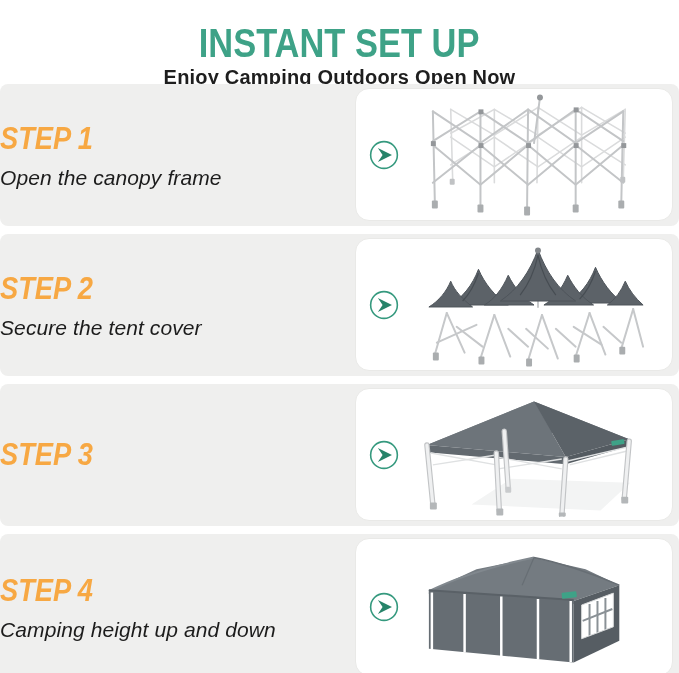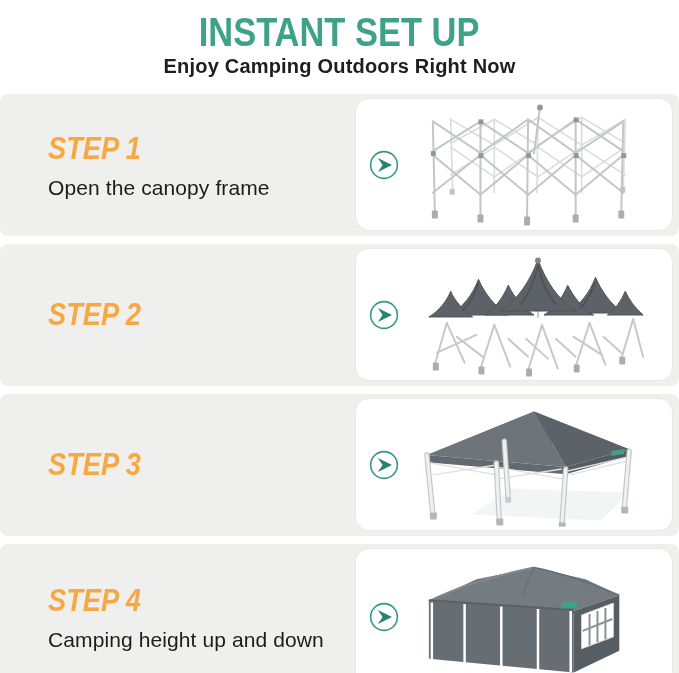--- a/index.html
+++ b/index.html
@@ -2,21 +2,21 @@
 <html><head>
 <meta charset="utf-8">
 <style>
   * { box-sizing: border-box; margin: 0; padding: 0; }
   html, body { width: 679px; height: 673px; }
   body {
     background: #ffffff;
     font-family: "Liberation Sans", sans-serif;
     overflow: hidden;
   }
-  .header { height: 94px; text-align: center; padding-top: 10px; }
+  .header { height: 84px; text-align: center; padding-top: 21px; }
   .title {
     display: inline-block;
     font-size: 41px;
     line-height: 44px;
     font-weight: 800;
     color: #3EA287;
     letter-spacing: 0px;
     transform: scaleX(0.84);
     transform-origin: center top;
     white-space: nowrap;
@@ -31,36 +31,37 @@
   .row {
     position: relative;
     height: 142px;
     background: #EFEFEE;
     border-radius: 8px;
     margin-bottom: 8px;
     display: flex;
     align-items: center;
   }
   .row.last { height: 147px; margin-bottom: 0; }
-  .step-text { padding-left: 48px; }
+  .step-text { }
   .step-label {
     display: inline-block;
     font-size: 31px;
     font-style: italic;
     font-weight: 800;
     color: #F7A843;
     transform: scaleX(0.88);
     transform-origin: left center;
     white-space: nowrap;
   }
   .step-desc {
     font-size: 21px;
     color: #1c1c1c;
     margin-top: 9px;
     letter-spacing: 0.1px;
+    font-style: italic;
   }
   .card {
     position: absolute;
     top: 4px; bottom: 5px; right: 6px;
     width: 318px;
     background: #ffffff;
     border: 1px solid #e9e9e7;
     border-radius: 14px;
     display: flex;
     align-items: center;
@@ -68,21 +69,21 @@
   }
   .arrow-wrap { flex: none; margin-left: 12px; width: 32px; height: 32px; }
   .illus { flex: 1; display: flex; justify-content: center; align-items: center; }
   .illus svg { display: block; }
 </style>
 </head>
 <body>
 
 <div class="header">
   <div class="title">INSTANT SET UP</div>
-  <div class="subtitle">Enjoy Camping Outdoors Right Now</div>
+  <div class="subtitle">Enjoy Camping Outdoors Open Now</div>
 </div>
 
 <div class="row">
   <div class="step-text">
     <div class="step-label">STEP 1</div>
     <div class="step-desc">Open the canopy frame</div>
   </div>
   <div class="card">
     <span class="arrow-wrap">
       <svg width="32" height="32" viewBox="0 0 34 34">
@@ -135,20 +136,21 @@
           <rect x="205" y="84" width="5" height="6" rx="1" fill="#c0c2c4"></rect>
         </g>
       </svg>
     </div>
   </div>
 </div>
 
 <div class="row">
   <div class="step-text">
     <div class="step-label">STEP 2</div>
+    <div class="step-desc">Secure the tent cover</div>
   </div>
   <div class="card">
     <span class="arrow-wrap">
       <svg width="32" height="32" viewBox="0 0 34 34">
         <circle cx="17" cy="17" r="14.2" fill="none" stroke="#35997E" stroke-width="1.7"></circle>
         <path d="M10.5 9.5 L25.5 17 L10.5 24.5 L15.5 17 Z" fill="#27846A"></path>
       </svg>
     </span>
     <div class="illus">
       <svg width="238" height="124" viewBox="0 0 240 124">

